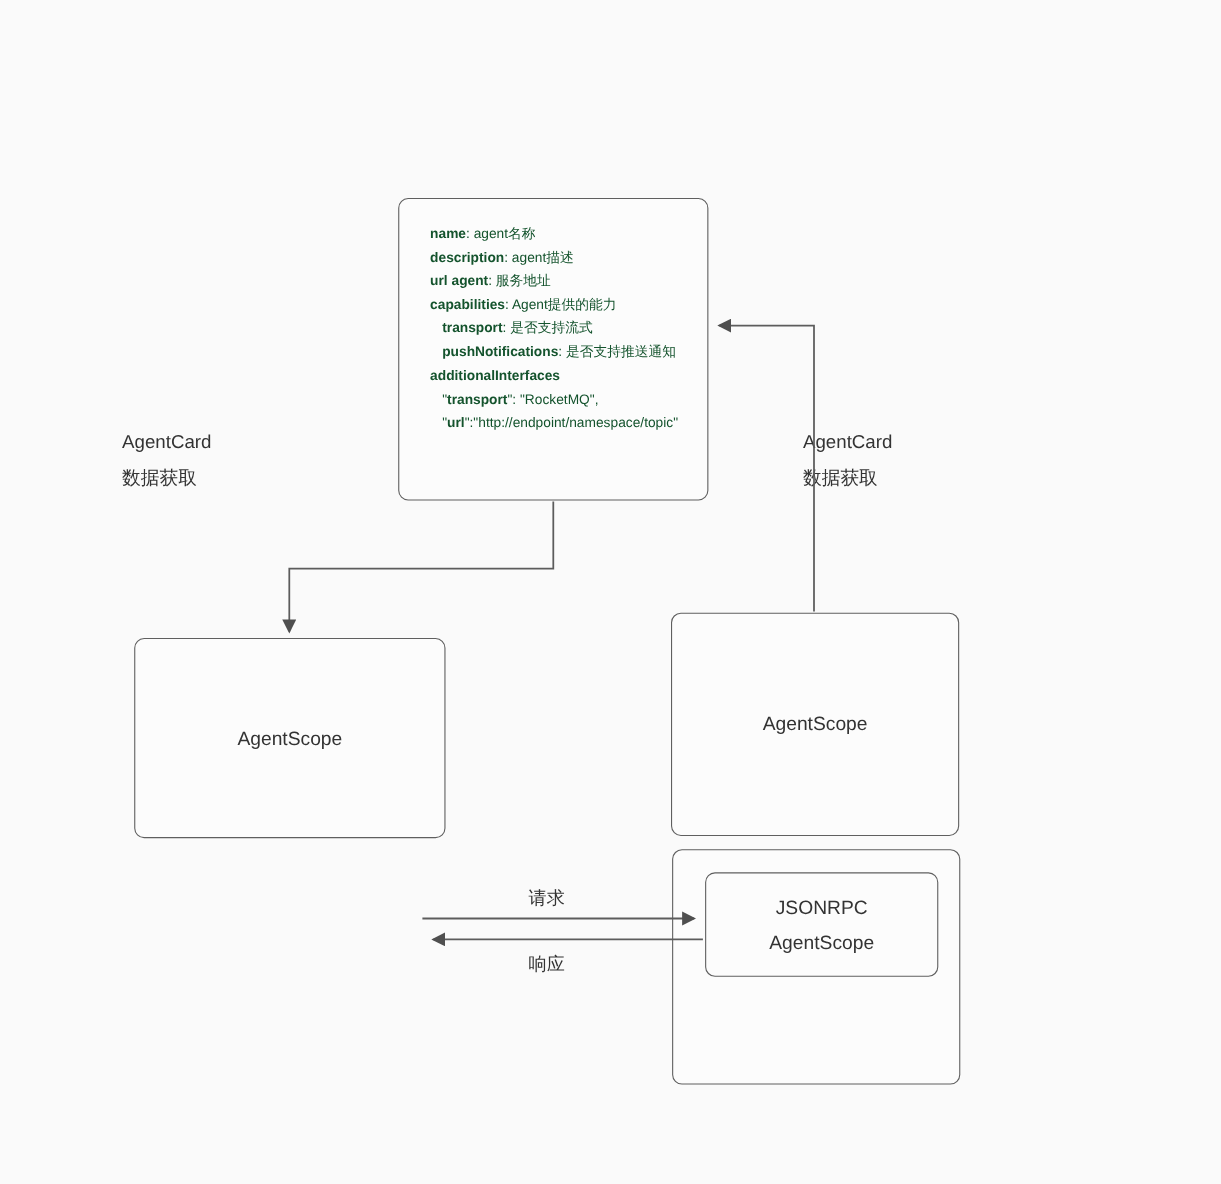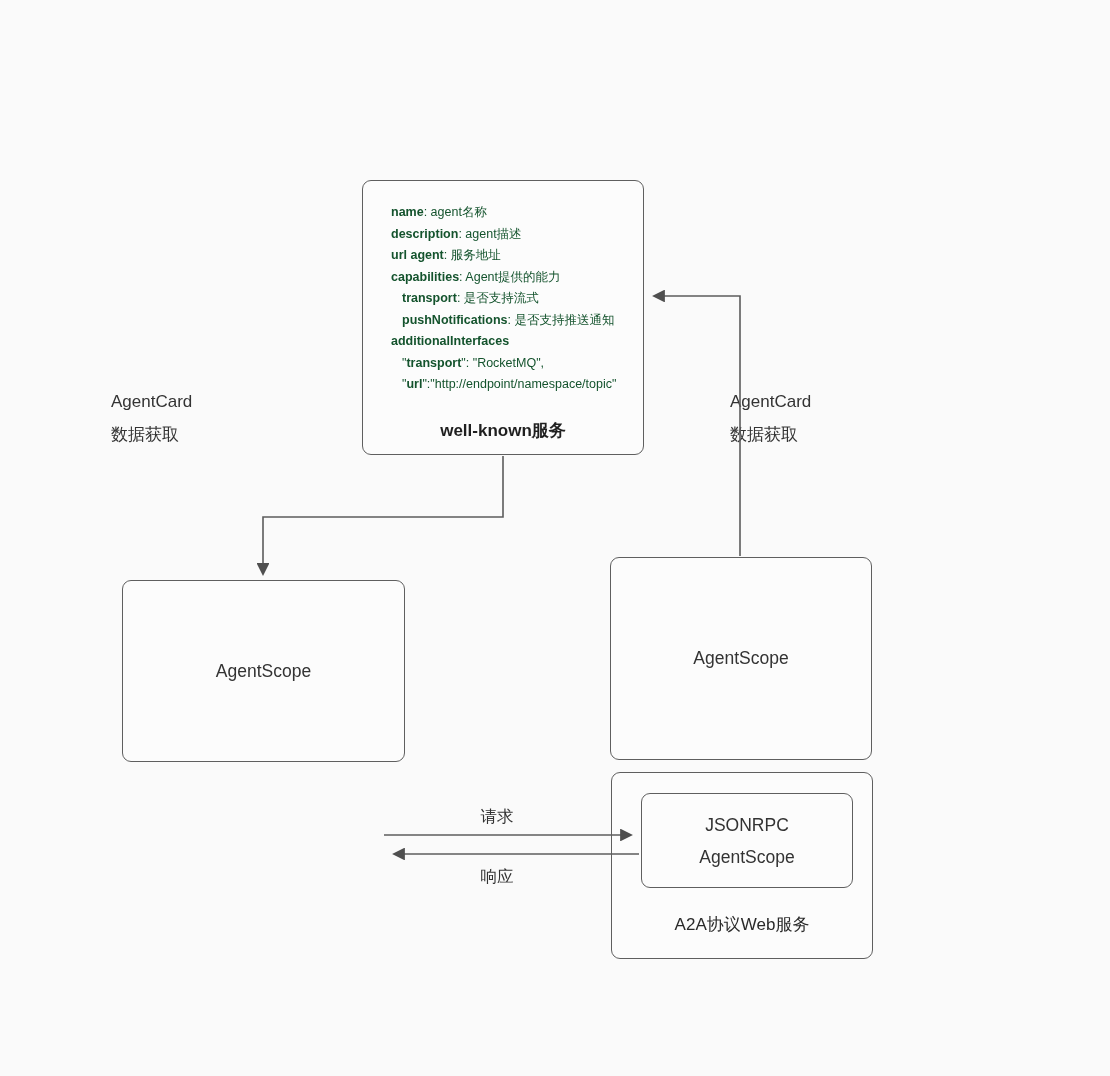--- a/index.html
+++ b/index.html
@@ -63,21 +63,21 @@
     display: flex;
     align-items: center;
     justify-content: center;
     height: 100%;
     font-size: 17.5px;
     color: #333;
   }
 
   
   .client-outer { left: 124px; top: 770px; width: 282px; height: 183px; }
-  .server-outer { left: 611px; top: 772px; width: 262px; height: 187px; }
+  .server-outer { left: 611px; top: 772px; width: 262px; height: 214px; }
 
   .client-inner {
     left: 23px; top: 17px; width: 236px; height: 96px;
     display: flex; align-items: center; justify-content: center;
     font-size: 17.5px; color: #333;
   }
   .server-inner {
     left: 29px; top: 20px; width: 212px; height: 95px;
     display: flex; flex-direction: column;
     align-items: center; justify-content: center;
@@ -137,21 +137,20 @@
       <div class="code-line"><span></span><span class="b">name</span><span>: agent名称</span></div>
       <div class="code-line"><span></span><span class="b">description</span><span>: agent描述</span></div>
       <div class="code-line"><span></span><span class="b">url agent</span><span>: 服务地址</span></div>
       <div class="code-line"><span></span><span class="b">capabilities</span><span>: Agent提供的能力</span></div>
       <div class="code-line indent"><span></span><span class="b">transport</span><span>: 是否支持流式</span></div>
       <div class="code-line indent"><span></span><span class="b">pushNotifications</span><span>: 是否支持推送通知</span></div>
       <div class="code-line"><span></span><span class="b">additionalInterfaces</span><span></span></div>
       <div class="code-line indent"><span>"</span><span class="b">transport</span><span>": "RocketMQ",</span></div>
       <div class="code-line indent"><span>"</span><span class="b">url</span><span>":"http://endpoint/namespace/topic"</span></div>
     </div>
-    <div class="wk-title">well-known服务</div>
   </div>
 
   <div class="side-label left">
     <div>AgentCard</div>
     <div>数据获取</div>
   </div>
   <div class="side-label right">
     <div>AgentCard</div>
     <div>数据获取</div>
   </div>
@@ -162,19 +161,18 @@
   <div class="box agentscope-right">
     <div class="center-flex">AgentScope</div>
   </div>
 
 
   <div class="box server-outer">
     <div class="box server-inner">
       <div>JSONRPC</div>
       <div>AgentScope</div>
     </div>
-    <div class="outer-label">A2A协议Web服务</div>
   </div>
 
   <div class="flow-label request">请求</div>
   <div class="flow-label response">响应</div>
 
 </div>
 
 </body></html>

